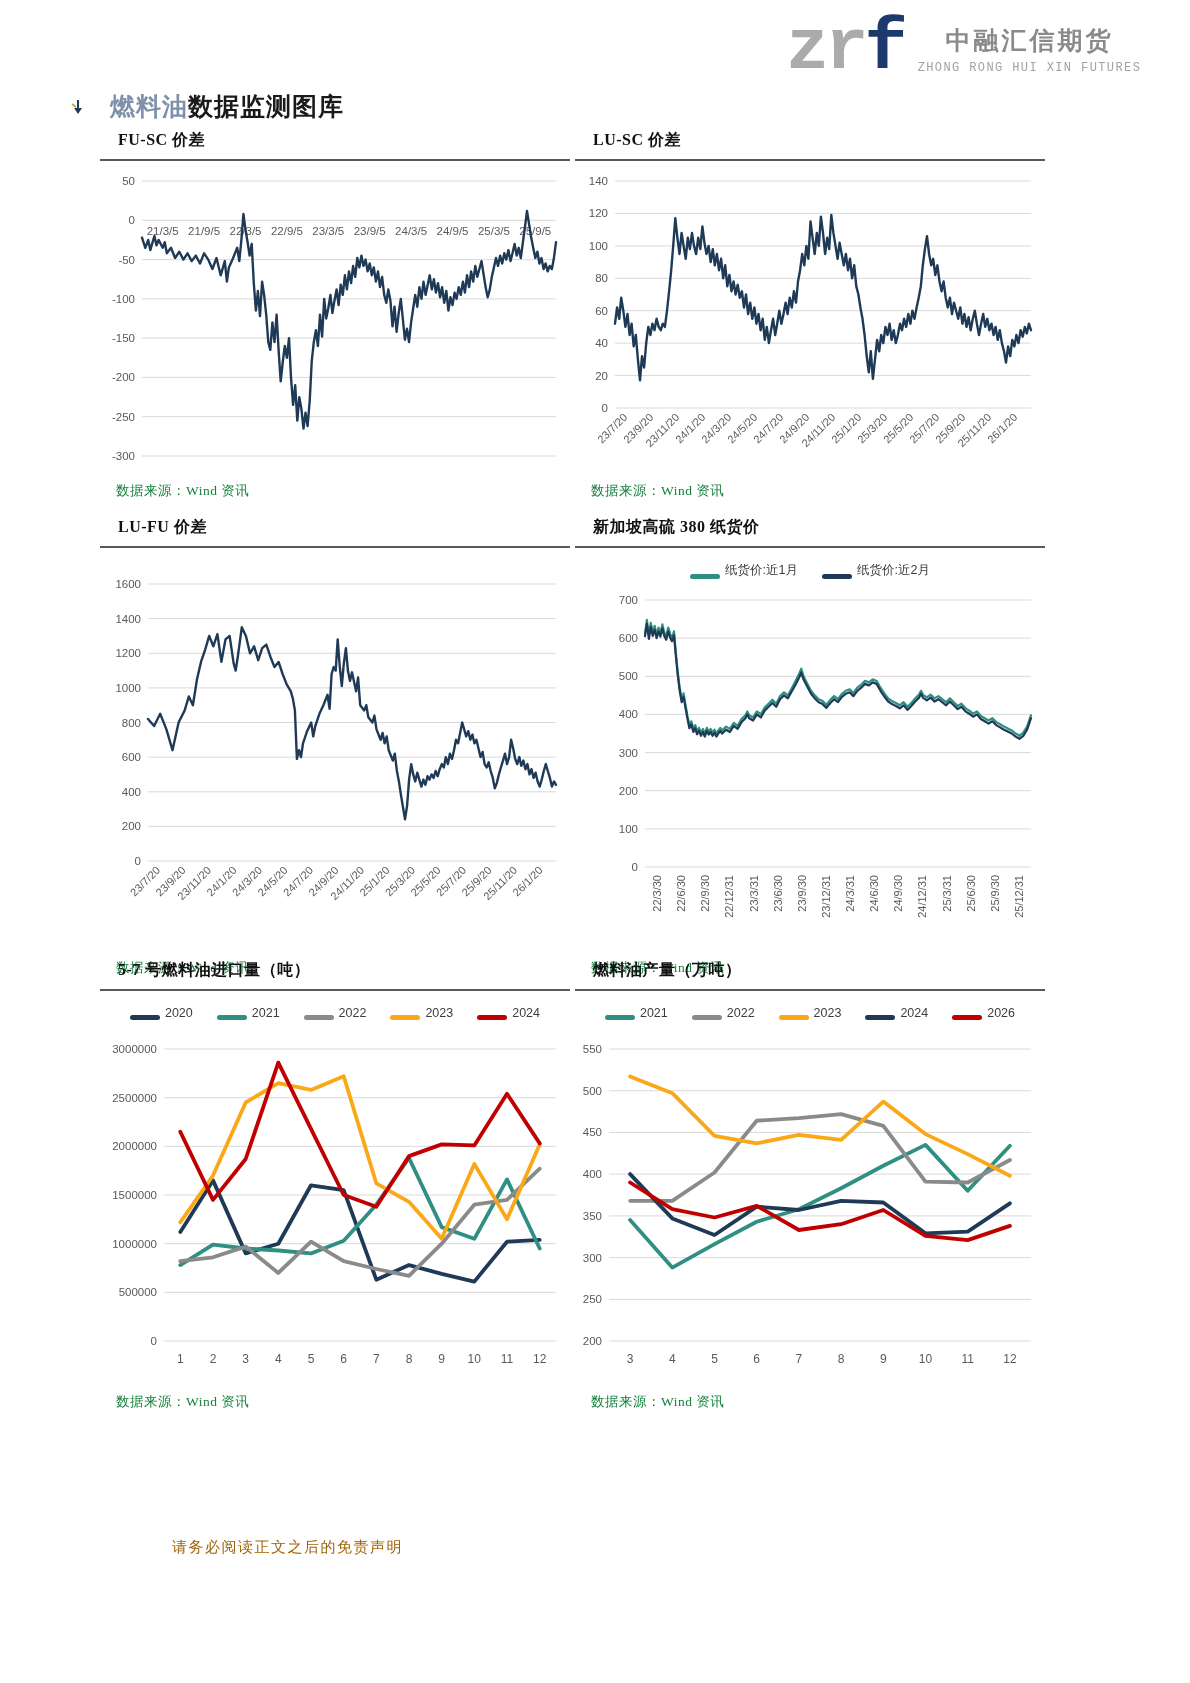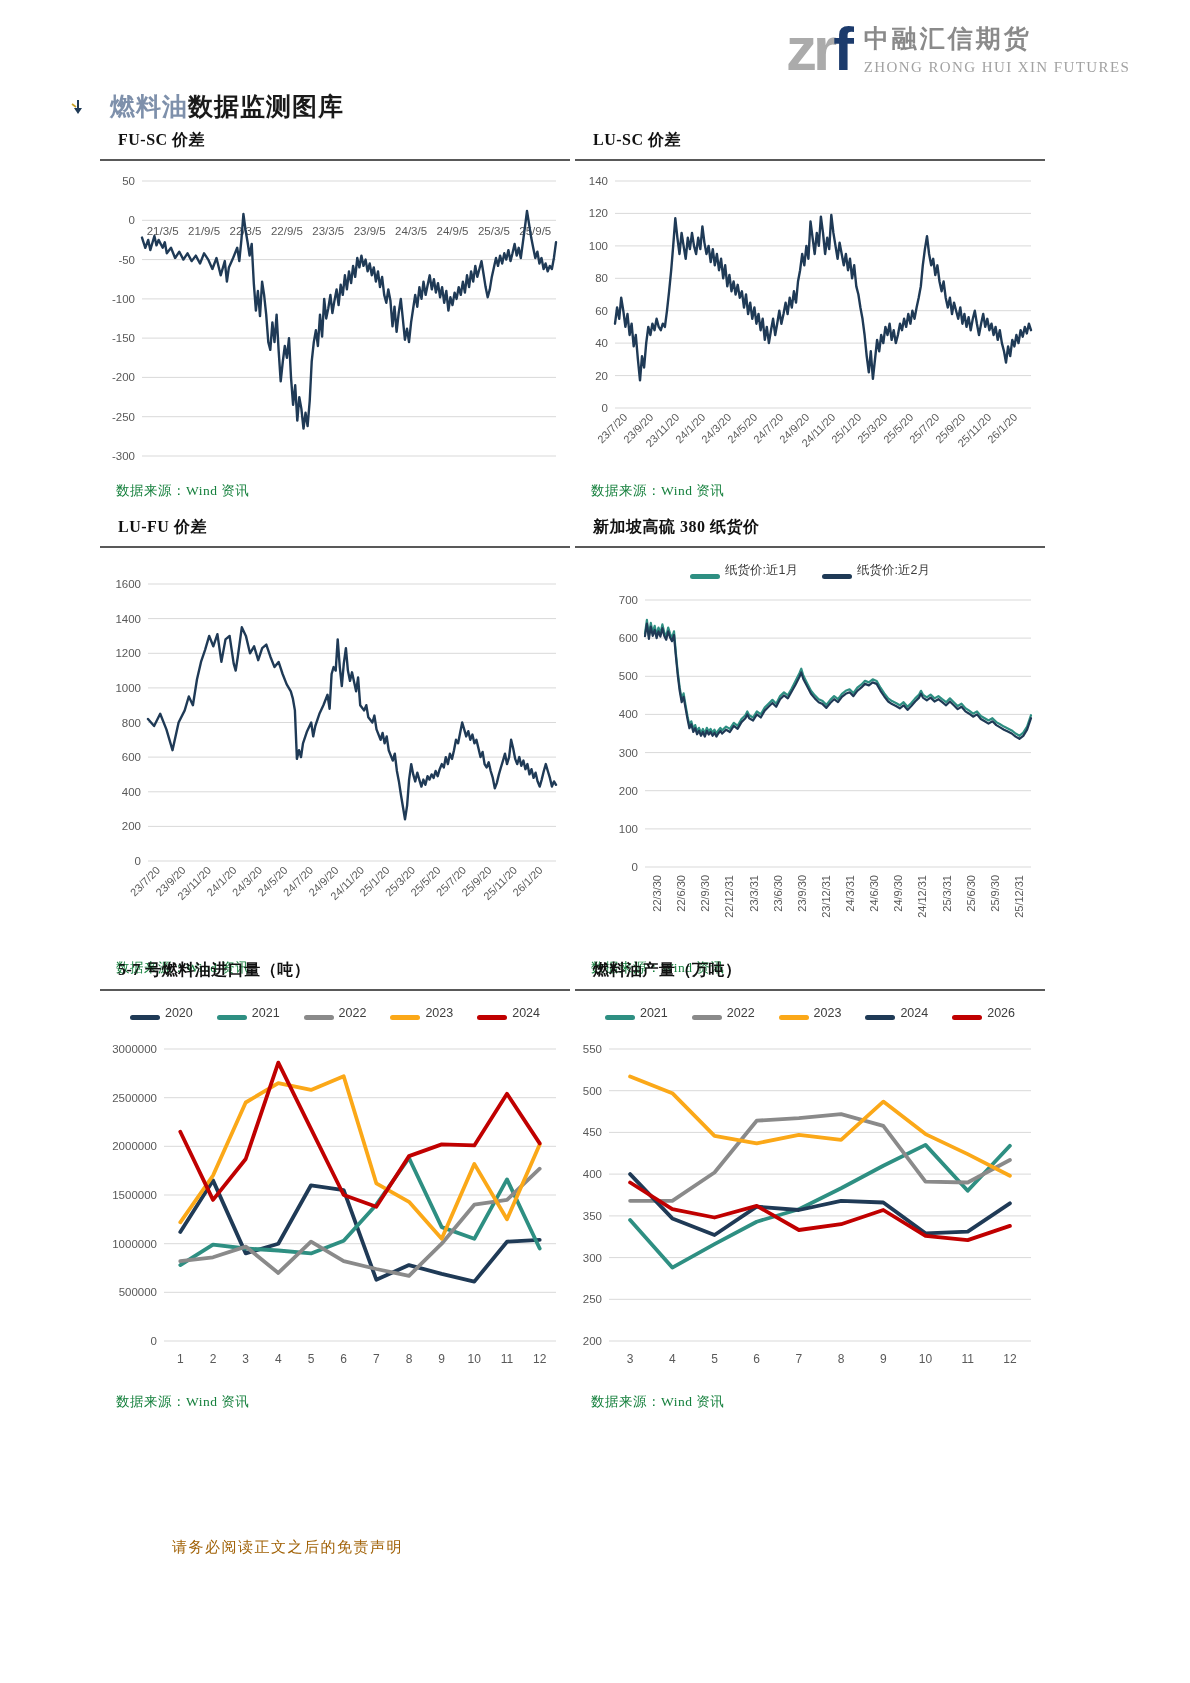--- a/index.html
+++ b/index.html
@@ -1,25 +1,25 @@
 <!DOCTYPE html>
 <html style="--title-hl: #7E90AB; --navy-logo: #1C3B6C;"><head>
 <meta charset="utf-8">
 <style>
   html,body{margin:0;padding:0;background:#9a9a9a;}
   .page{position:relative;width:1190px;height:1683px;background:#ffffff;
         font-family:"Liberation Serif",serif;overflow:hidden;margin:0 auto;}
   .logo{position:absolute;left:786px;top:20px;display:flex;align-items:center;gap:14px;}
-  .logo-zrf{font-family:Liberation Sans, sans-serif;font-weight:bold;font-size:62px;
+  .logo-zrf{font-family:Liberation Mono, monospace;font-weight:bold;font-size:72px;
             line-height:58px;letter-spacing:-4px;}
   .logo-zr{color:#ababab;}
   .logo-f{color:var(--navy-logo);}
-  .logo-names{display:flex;flex-direction:column;}
+  .logo-names{display:flex;flex-direction:column;align-items:center;}
   .logo-cn{font-size:25px;font-weight:bold;color:#8a8a8a;letter-spacing:3px;}
-  .logo-en{font-family:Liberation Serif, serif;font-size:15px;color:#a2a2a2;
+  .logo-en{font-family:Liberation Mono, monospace;font-size:12px;color:#a2a2a2;
            letter-spacing:1.4px;margin-top:4px;}
   .section-header{position:absolute;left:70px;top:90px;display:flex;align-items:center;gap:24px;}
   .section-title{font-size:25px;font-weight:bold;color:#1a1a1a;letter-spacing:1px;}
   .section-title .hl{color:var(--title-hl);}
   .panel{position:absolute;width:470px;}
   .panel-title{font-size:16px;font-weight:bold;color:#111;padding-left:18px;height:24px;
                line-height:24px;letter-spacing:0.5px;}
   .sep{height:2px;background:#595959;margin-top:7px;}
   .chart-mount{margin-top:4px;}
   .legend-row{display:flex;justify-content:center;align-items:center;gap:24px;height:24px;

